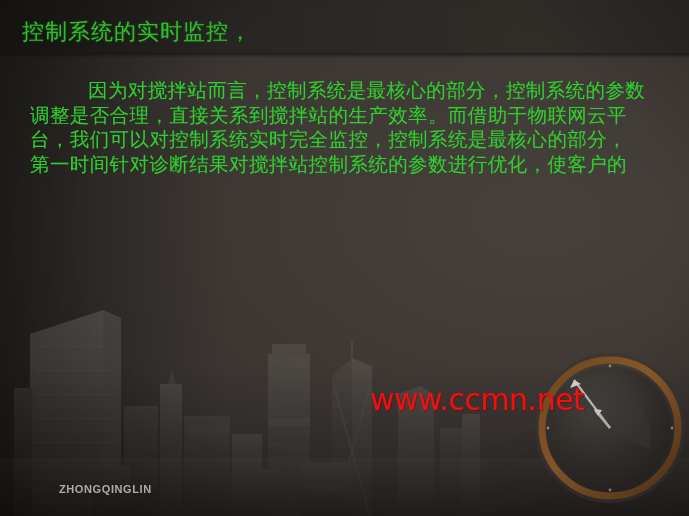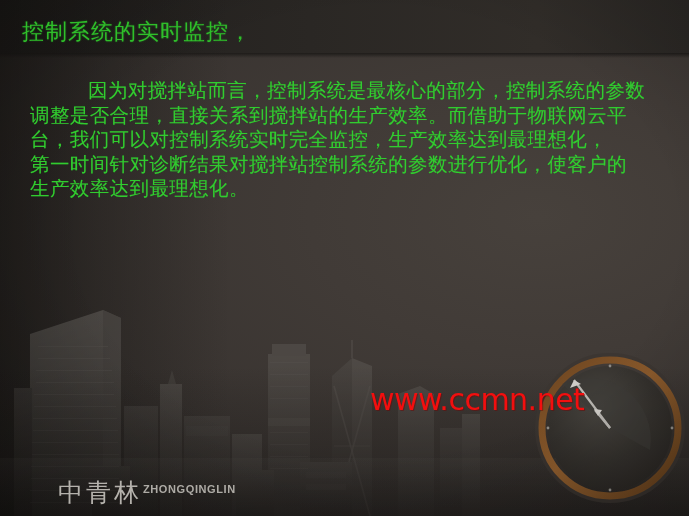--- a/index.html
+++ b/index.html
@@ -294,27 +294,25 @@
     </svg>
   </div>
 
   <div class="vignette"></div>
 
   <div class="title">控制系统的实时监控，</div>
 
   <div class="body-text">
     <div class="body-line indent">因为对搅拌站而言，控制系统是最核心的部分，控制系统的参数</div>
     <div class="body-line">调整是否合理，直接关系到搅拌站的生产效率。而借助于物联网云平</div>
-    <div class="body-line">台，我们可以对控制系统实时完全监控，生产效率达到最理想化，</div>
+    <div class="body-line">台，我们可以对控制系统实时完全监控，控制系统是最核心的部分，</div>
     <div class="body-line">第一时间针对诊断结果对搅拌站控制系统的参数进行优化，使客户的</div>
-    <div class="body-line">生产效率达到最理想化。</div>
   </div>
 
   <div class="watermark">
     <div class="wm-url">www.ccmn.net</div>
   </div>
 
   <div class="logo">
-    <span class="logo-cn">中青林</span>
     <span class="logo-en">ZHONGQINGLIN</span>
   </div>
 
 </div>
 
 </body></html>

